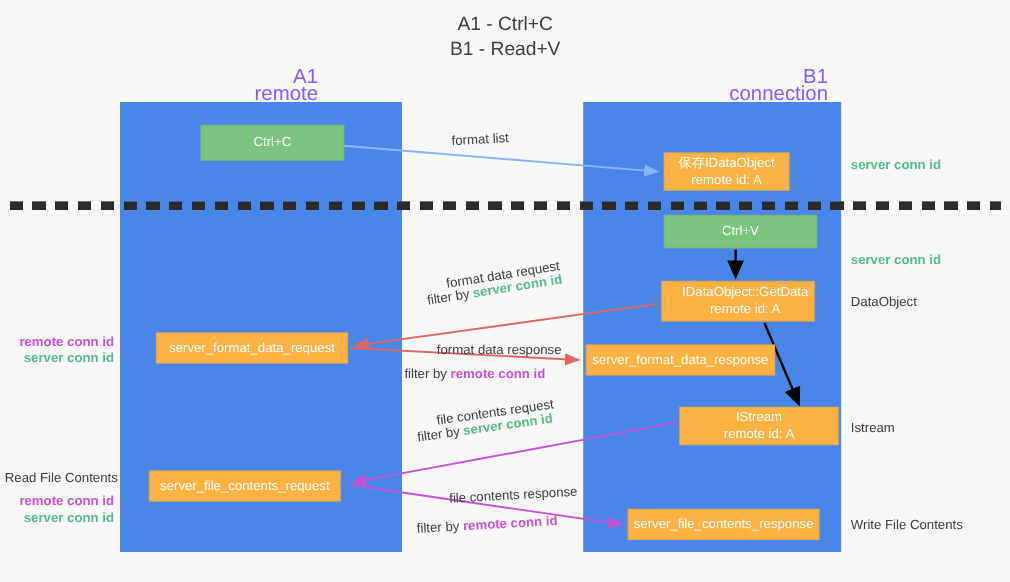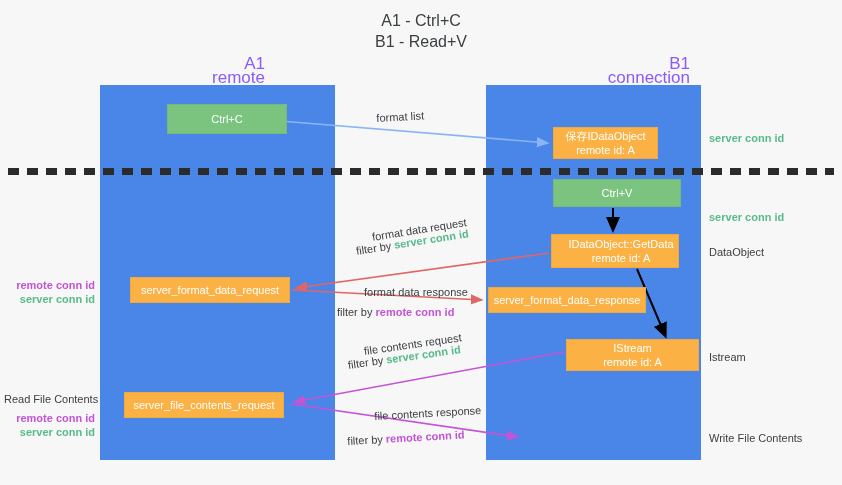--- a/index.html
+++ b/index.html
@@ -175,20 +175,21 @@
   <div class="abs box box-orange" id="box-save">保存IDataObject
 remote id: A</div>
   <div class="abs box box-green" id="box-ctrlv">Ctrl+V</div>
   <div class="abs box box-orange" id="box-getdata">IDataObject::GetData
 remote id: A</div>
   <div class="abs box box-orange" id="box-sfdres">server_format_data_response</div>
   <div class="abs box box-orange" id="box-sfdreq">server_format_data_request</div>
   <div class="abs box box-orange" id="box-istream">IStream
 remote id: A</div>
   <div class="abs box box-orange" id="box-sfcreq">server_file_contents_request</div>
+  <div class="abs box box-orange" id="box-sfcres">server_file_contents_response</div>
 
   <div class="abs lbl lbl-green" id="lbl-serverconn-1">server conn id</div>
   <div class="abs lbl lbl-green" id="lbl-serverconn-2">server conn id</div>
   <div class="abs lbl lbl-plain" id="lbl-dataobject">DataObject</div>
   <div class="abs lbl lbl-plain" id="lbl-istream">Istream</div>
   <div class="abs lbl lbl-plain" id="lbl-writefile">Write File Contents</div>
 
   <div class="abs" id="lbl-left-conn-1">
     <div class="lbl lbl-magenta">remote conn id</div>
     <div class="lbl lbl-green">server conn id</div>

